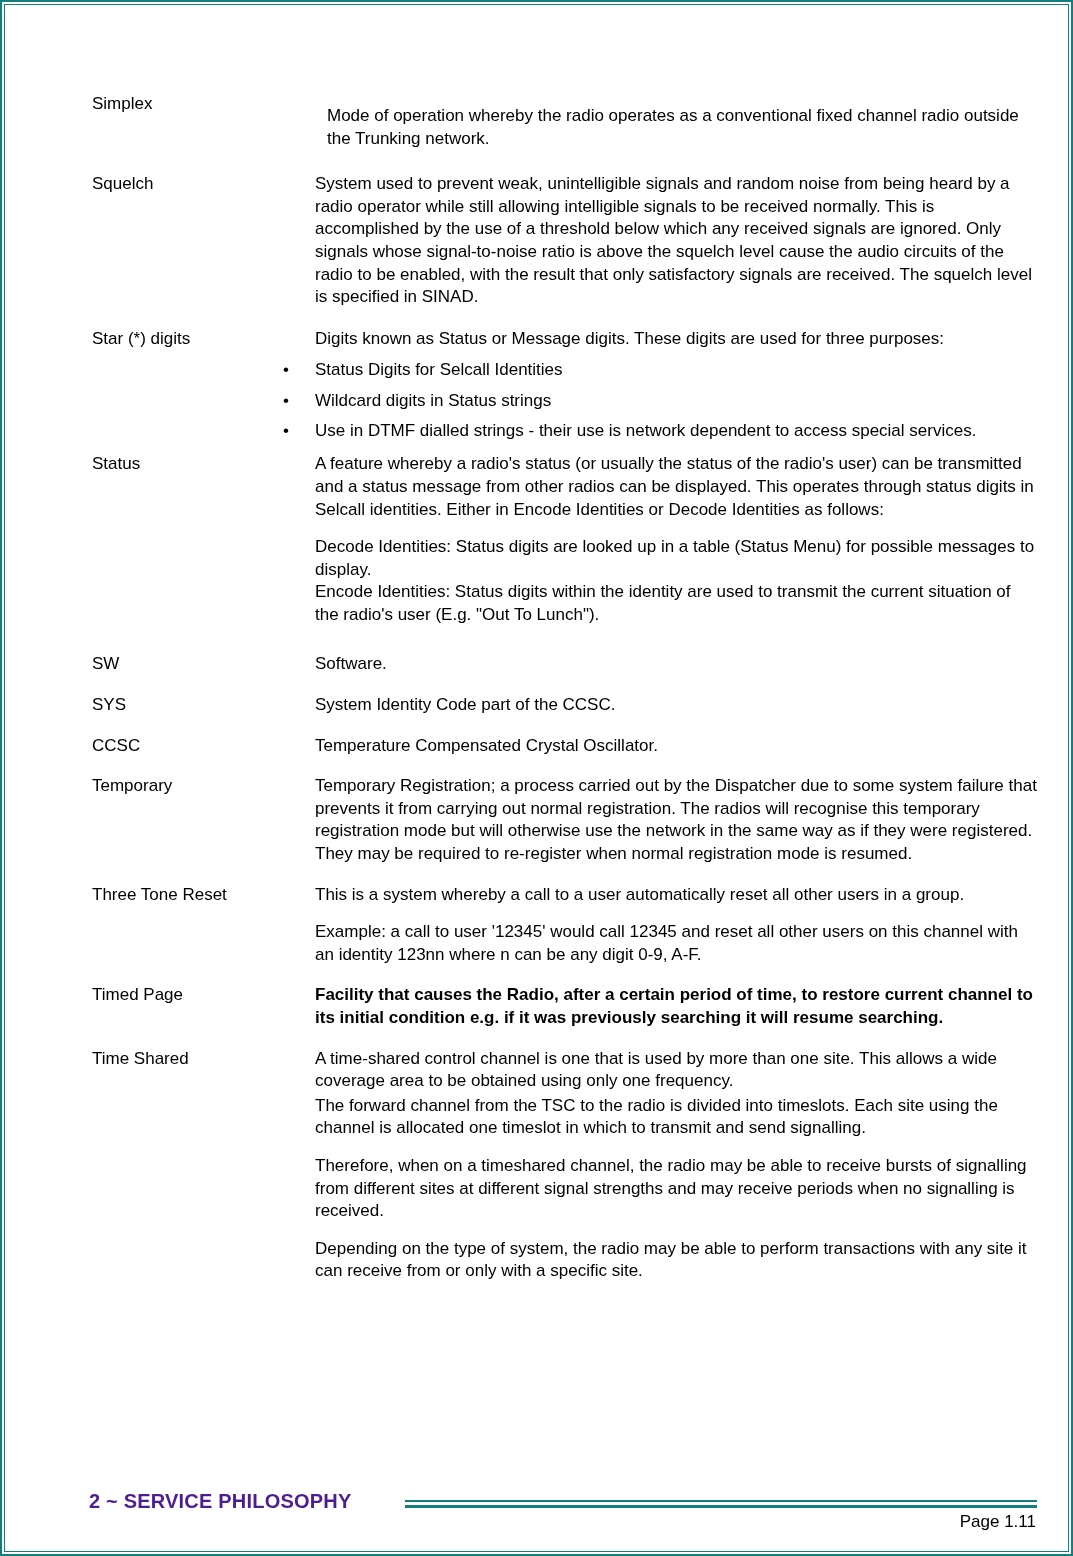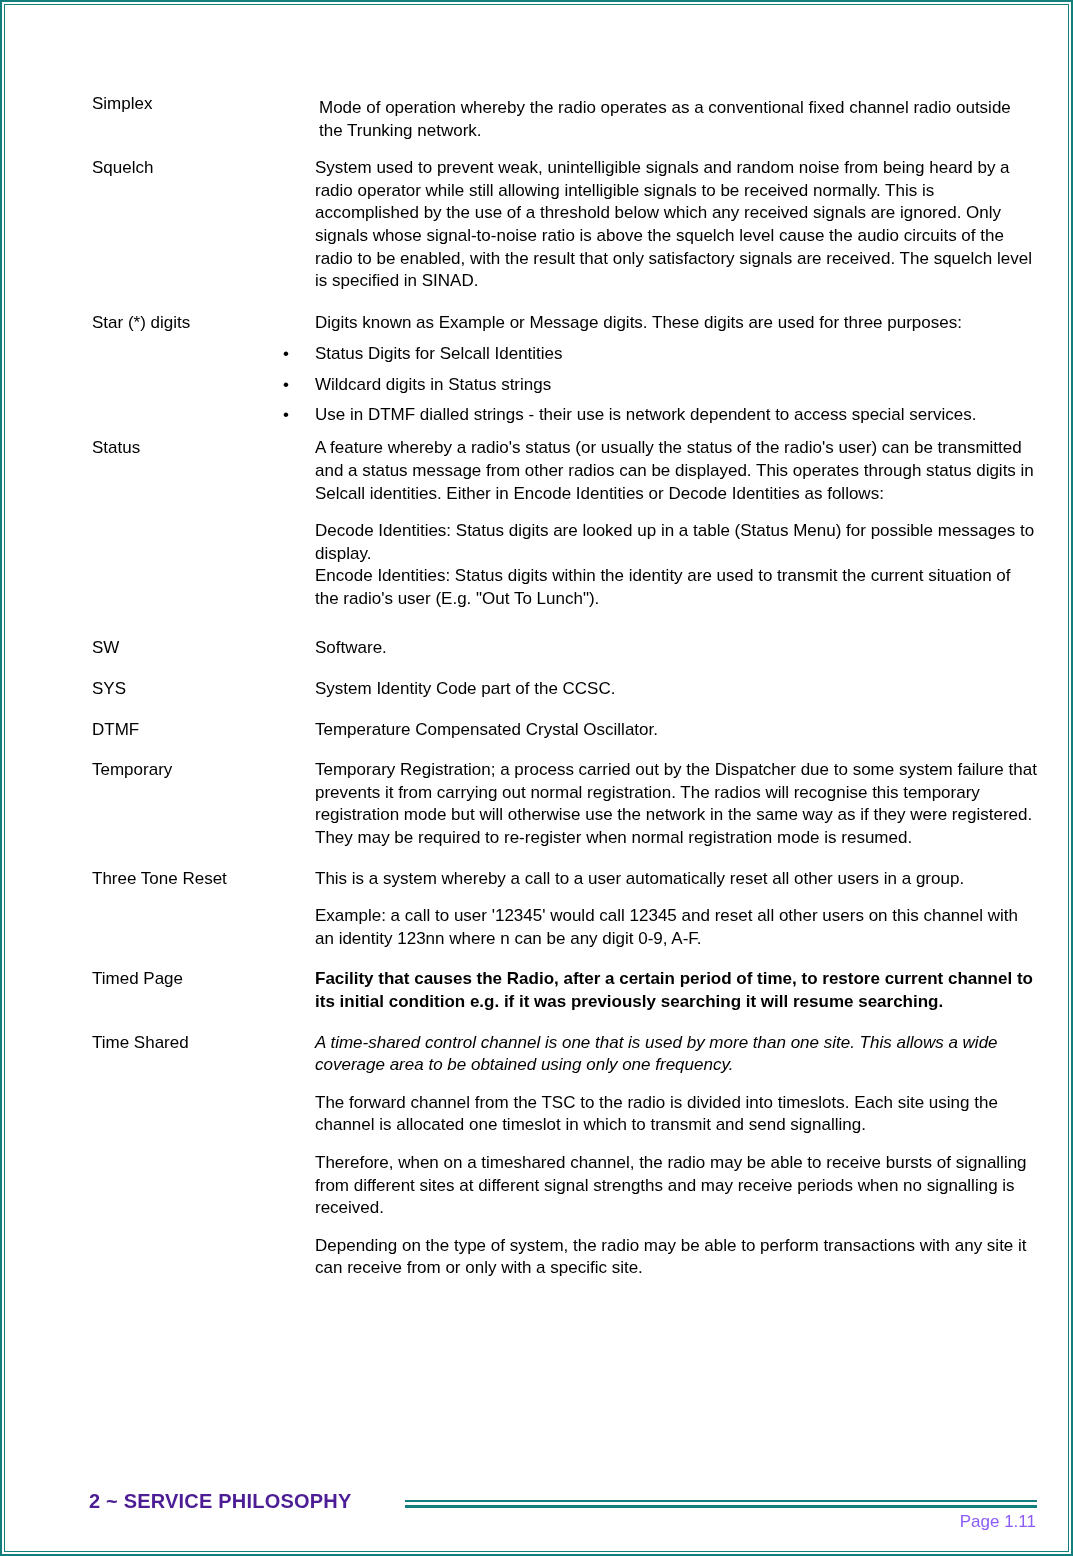--- a/index.html
+++ b/index.html
@@ -16,48 +16,48 @@
     .defs p { margin: 0 0 14px 0; }
     .entry { margin-bottom: 0; }
     ul.bullets { list-style: none; margin: 0 0 8px 0; padding: 0; }
     ul.bullets li { position: relative; margin-bottom: 7.6px; }
     ul.bullets li .dot { position: absolute; left: -32px; top: 0; }
     .footer-title { position: absolute; left: 89px; top: 1490px; font-size: 20px; font-weight: bold;
                     color: #4c1d95; letter-spacing: 0.2px; }
     .footer-rule { position: absolute; left: 405px; top: 1500px; width: 632px; height: 8px; }
     .footer-rule .l1 { position: absolute; left: 0; top: 0; width: 100%; height: 2px; background: #127f7d; }
     .footer-rule .l2 { position: absolute; left: 0; top: 5px; width: 100%; height: 3px; background: #127f7d; }
-    .page-num { position: absolute; right: 37px; top: 1512px; font-size: 17px; color: #8b5cf6; }
+    .page-num { position: absolute; right: 37px; top: 1512px; font-size: 17px; color: #000000; }
   </style>
 </head>
 <body>
 
 <div class="frame-outer"></div>
 <div class="frame-inner"></div>
 
 <div class="content">
 
   <div class="entry" style="margin-bottom:11px;">
     <div class="term">Simplex</div>
     <div class="defs">
-      <p style="margin:4px;">Mode of operation whereby the radio operates as a conventional fixed channel radio outside the Trunking network.</p>
+      <p style="margin:12px;">Mode of operation whereby the radio operates as a conventional fixed channel radio outside the Trunking network.</p>
     </div>
   </div>
 
   <div class="entry" style="margin-bottom:19px;">
     <div class="term">Squelch</div>
     <div class="defs">
       <p style="margin:0;">System used to prevent weak, unintelligible signals and random noise from being heard by a radio operator while still allowing intelligible signals to be received normally. This is accomplished by the use of a threshold below which any received signals are ignored. Only signals whose signal-to-noise ratio is above the squelch level cause the audio circuits of the radio to be enabled, with the result that only satisfactory signals are received. The squelch level is specified in SINAD.</p>
     </div>
   </div>
 
   <div class="entry">
     <div class="term">Star (*) digits</div>
     <div class="defs">
-      <p style="margin-bottom:9px;">Digits known as Example or Message digits. These digits are used for three purposes:</p>
+      <p style="margin-bottom:9px;">Digits known as Status or Message digits. These digits are used for three purposes:</p>
       <ul class="bullets">
         <li><span class="dot">•</span><span>Status Digits for Selcall Identities</span></li>
         <li><span class="dot">•</span><span>Wildcard digits in Status strings</span></li>
         <li style="margin-bottom:0;"><span class="dot">•</span><span>Use in DTMF dialled strings - their use is network dependent to access special services.</span></li>
       </ul>
     </div>
   </div>
 
   <div class="entry" style="margin-top:3px; margin-bottom:8px;">
     <div class="term">Status</div>
@@ -76,21 +76,21 @@
   </div>
 
   <div class="entry" style="margin-bottom:18px;">
     <div class="term">SYS</div>
     <div class="defs">
       <p style="margin:0;">System Identity Code part of the CCSC.</p>
     </div>
   </div>
 
   <div class="entry" style="margin-bottom:18px;">
-    <div class="term">DTMF</div>
+    <div class="term">CCSC</div>
     <div class="defs">
       <p style="margin:0;">Temperature Compensated Crystal Oscillator.</p>
     </div>
   </div>
 
   <div class="entry" style="margin-bottom:18px;">
     <div class="term">Temporary</div>
     <div class="defs">
       <p style="margin:0;">Temporary Registration; a process carried out by the Dispatcher due to some system failure that prevents it from carrying out normal registration. The radios will recognise this temporary registration mode but will otherwise use the network in the same way as if they were registered. They may be required to re-register when normal registration mode is resumed.</p>
     </div>
@@ -107,21 +107,21 @@
   <div class="entry" style="margin-bottom:18px;">
     <div class="term">Timed Page</div>
     <div class="defs">
       <p style="margin:0;font-weight:bold;">Facility that causes the Radio, after a certain period of time, to restore current channel to its initial condition e.g. if it was previously searching it will resume searching.</p>
     </div>
   </div>
 
   <div class="entry">
     <div class="term">Time Shared</div>
     <div class="defs">
-      <p style="margin-bottom:15px;font-style:italic;">A time-shared control channel is one that is used by more than one site. This allows a wide coverage area to be obtained using only one frequency.</p>
+      <p style="margin-bottom:2px;">A time-shared control channel is one that is used by more than one site. This allows a wide coverage area to be obtained using only one frequency.</p>
       <p style="margin-bottom:15px;">The forward channel from the TSC to the radio is divided into timeslots. Each site using the channel is allocated one timeslot in which to transmit and send signalling.</p>
       <p style="margin-bottom:15px;">Therefore, when on a timeshared channel, the radio may be able to receive bursts of signalling from different sites at different signal strengths and may receive periods when no signalling is received.</p>
       <p style="margin:0;">Depending on the type of system, the radio may be able to perform transactions with any site it can receive from or only with a specific site.</p>
     </div>
   </div>
 
 </div>
 
 <div class="footer-title">2 ~ SERVICE PHILOSOPHY</div>
 <div class="footer-rule">

